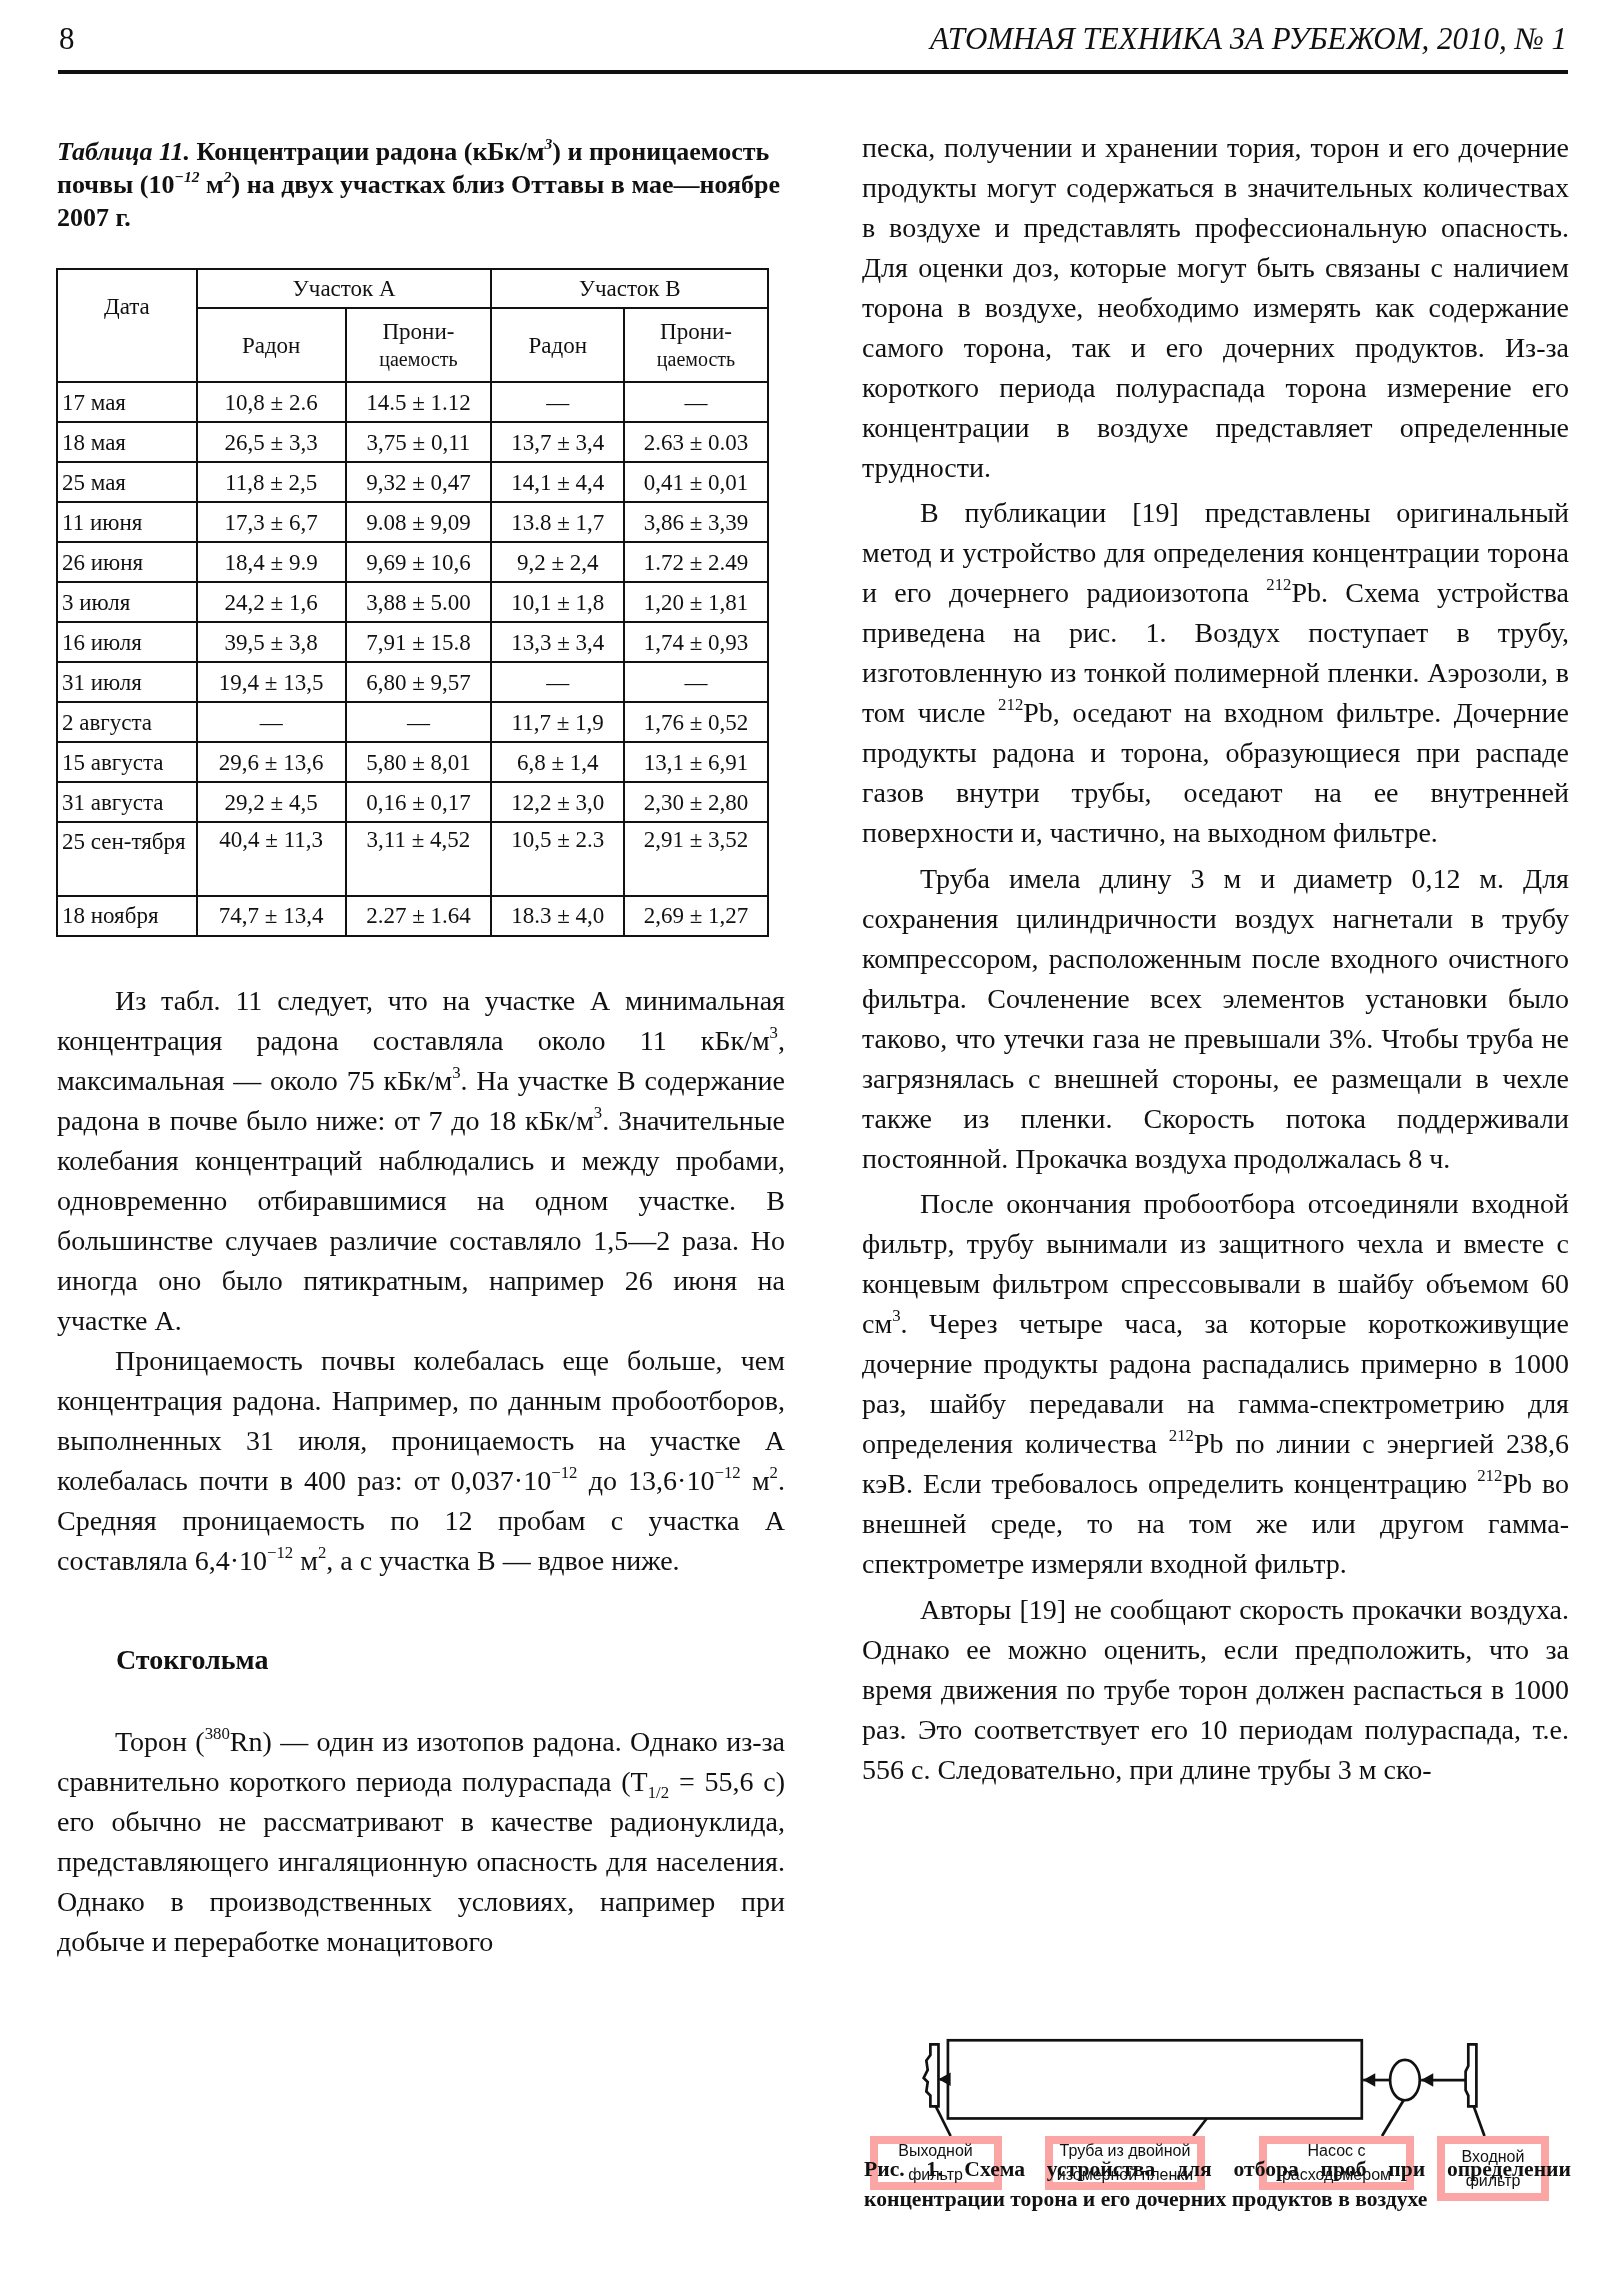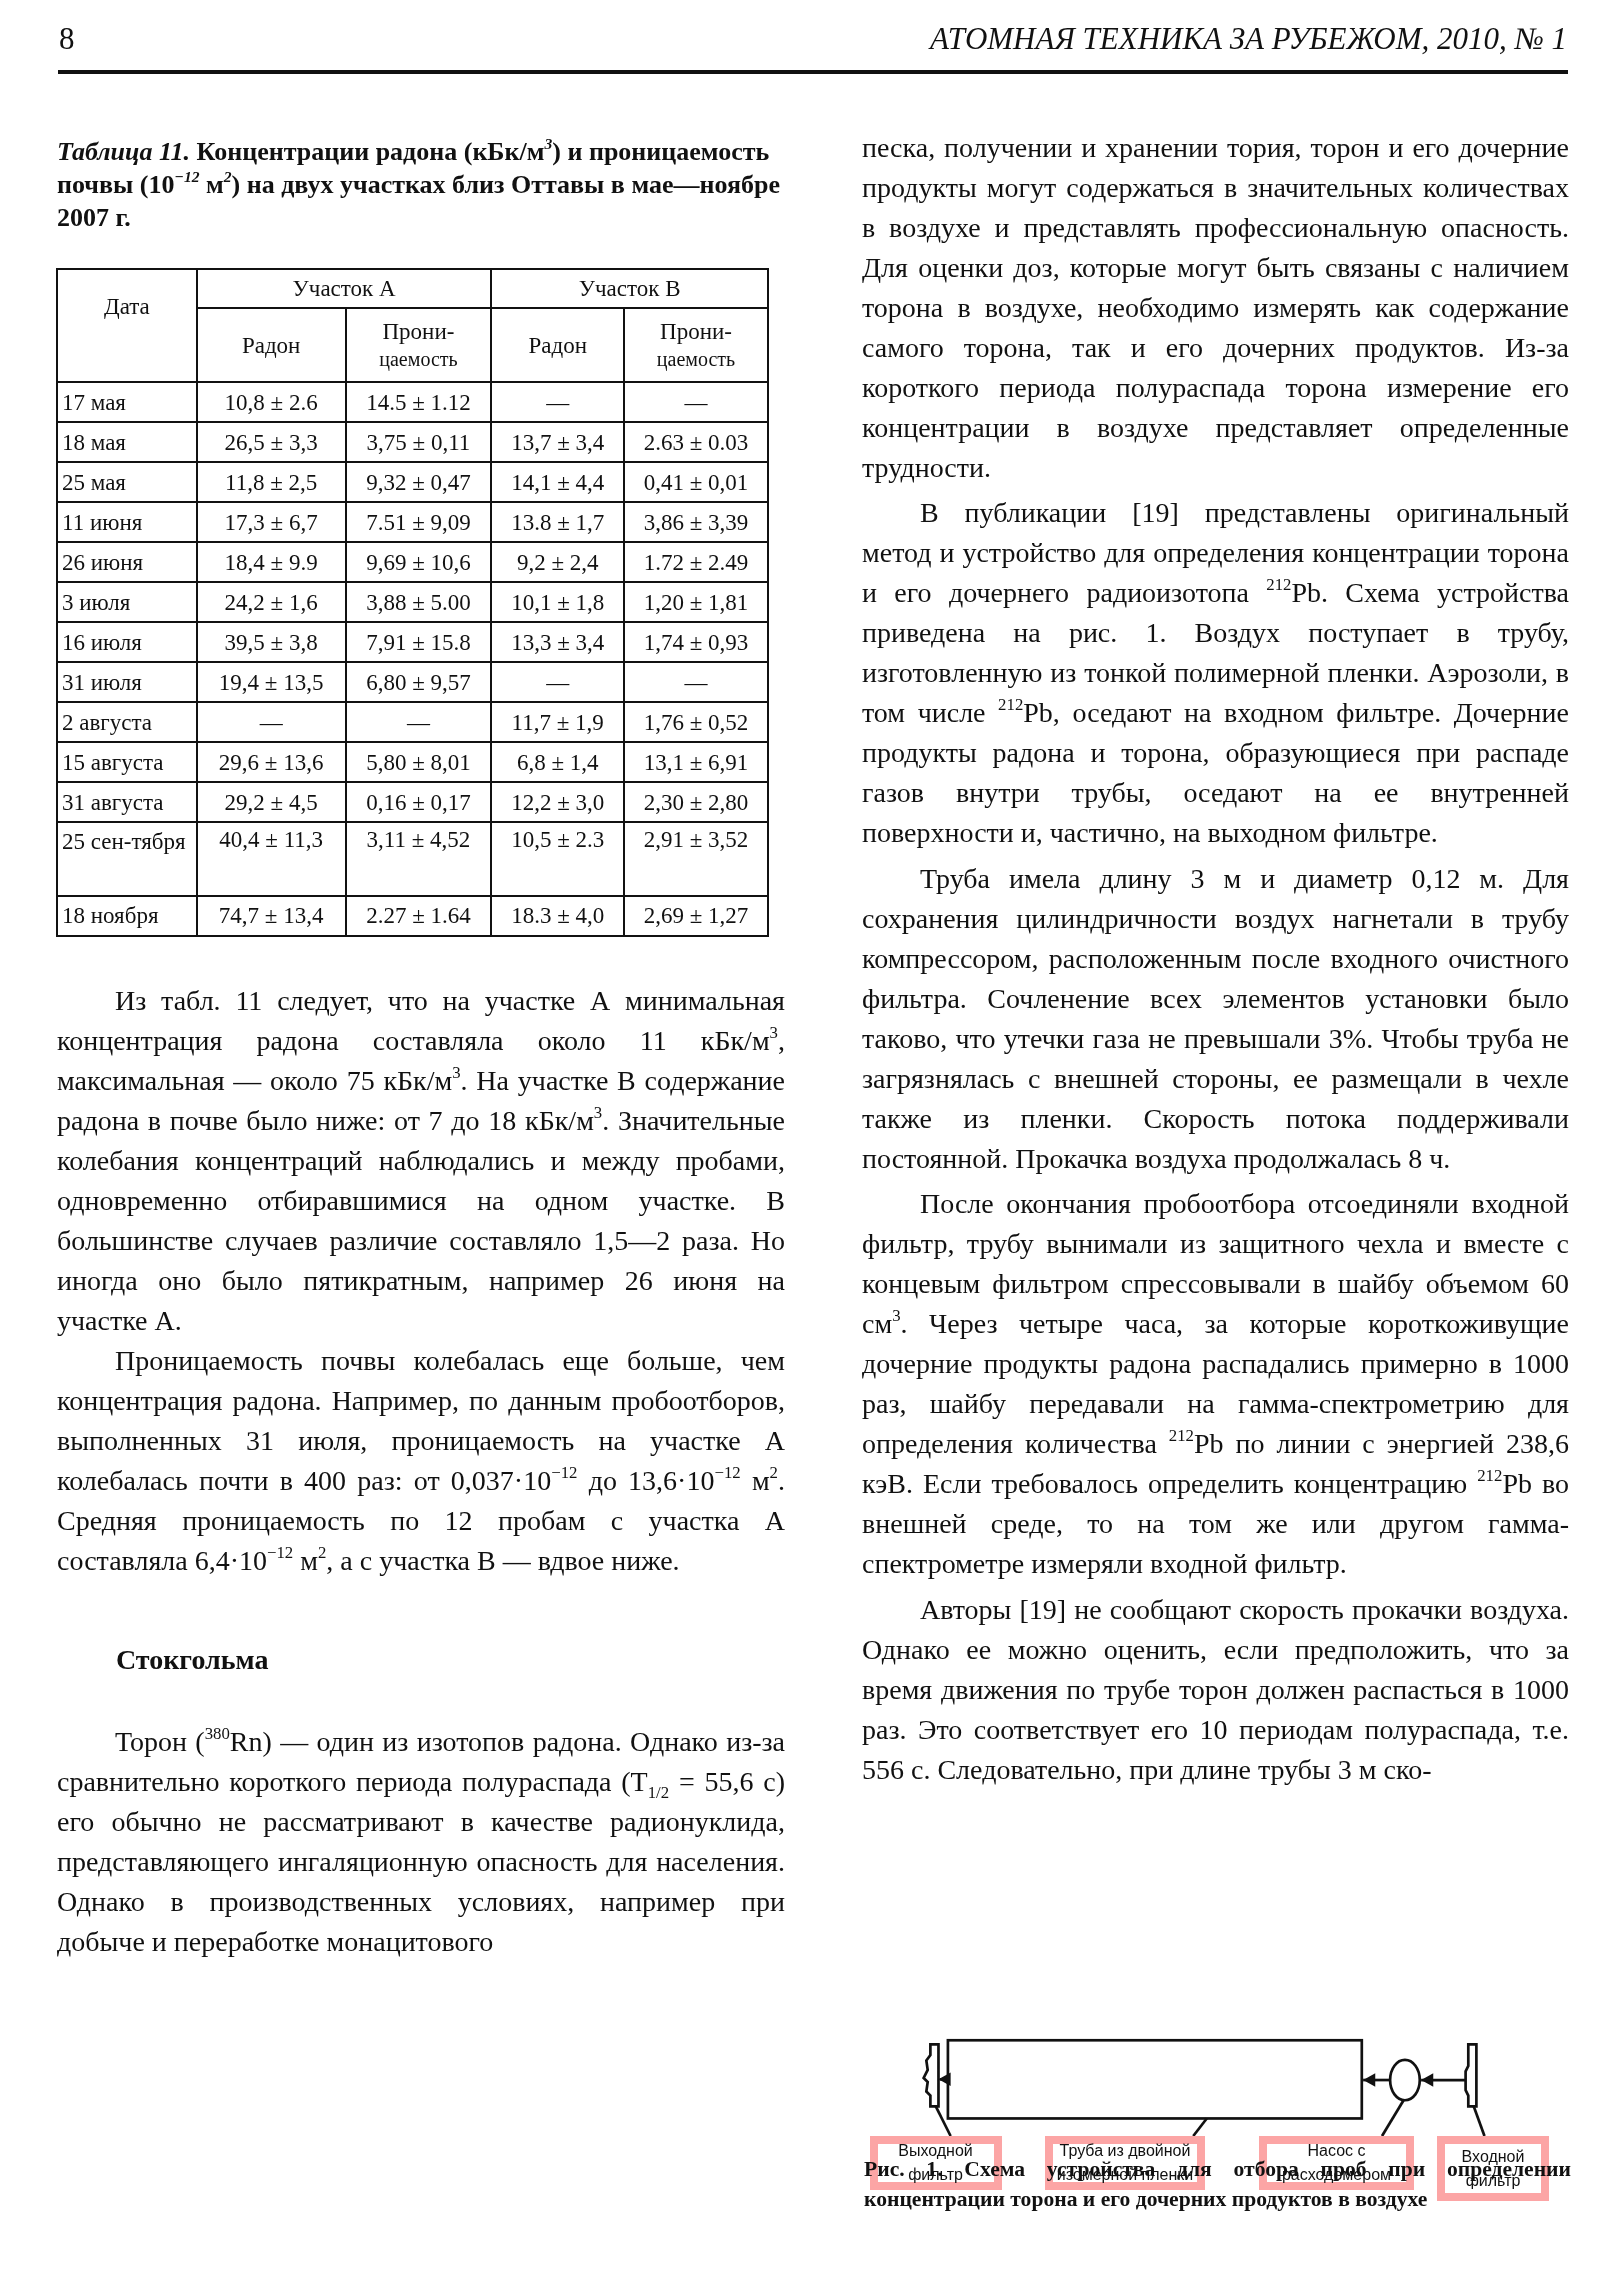--- a/index.html
+++ b/index.html
@@ -78,21 +78,21 @@
       <tr>
         <td class="date">25 мая</td>
         <td>11,8 ± 2,5</td>
         <td>9,32 ± 0,47</td>
         <td>14,1 ± 4,4</td>
         <td>0,41 ± 0,01</td>
       </tr>
       <tr>
         <td class="date">11 июня</td>
         <td>17,3 ± 6,7</td>
-        <td>7.51 ± 9,09</td>
+        <td>9.08 ± 9,09</td>
         <td>13.8 ± 1,7</td>
         <td>3,86 ± 3,39</td>
       </tr>
       <tr>
         <td class="date">26 июня</td>
         <td>18,4 ± 9.9</td>
         <td>9,69 ± 10,6</td>
         <td>9,2 ± 2,4</td>
         <td>1.72 ± 2.49</td>
       </tr>

